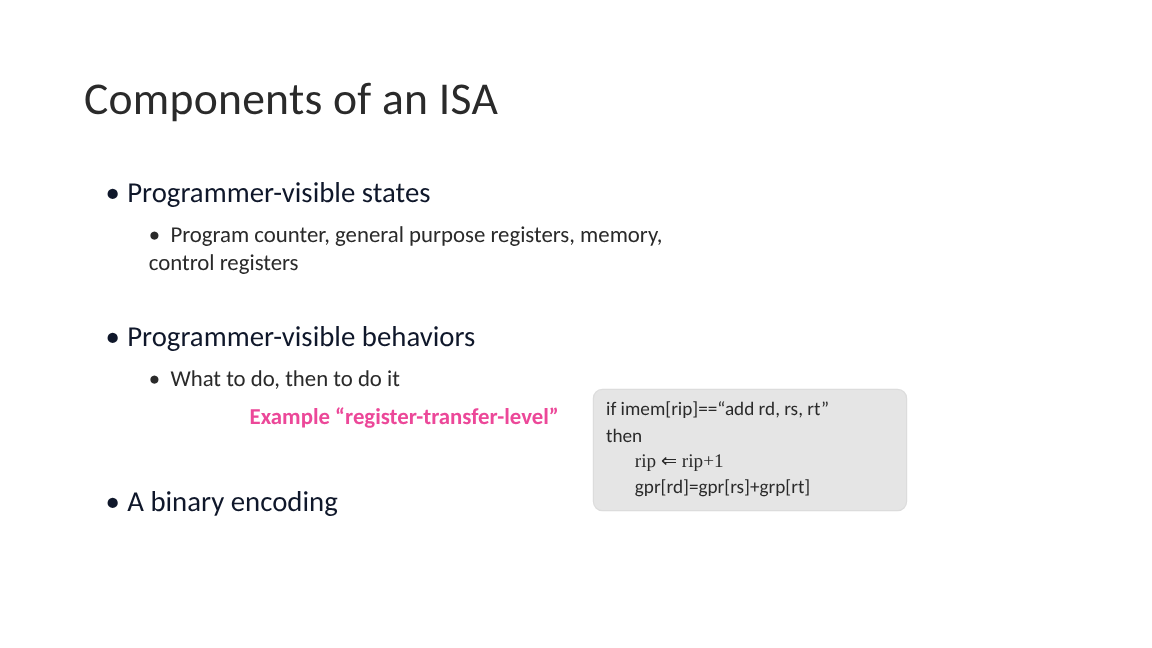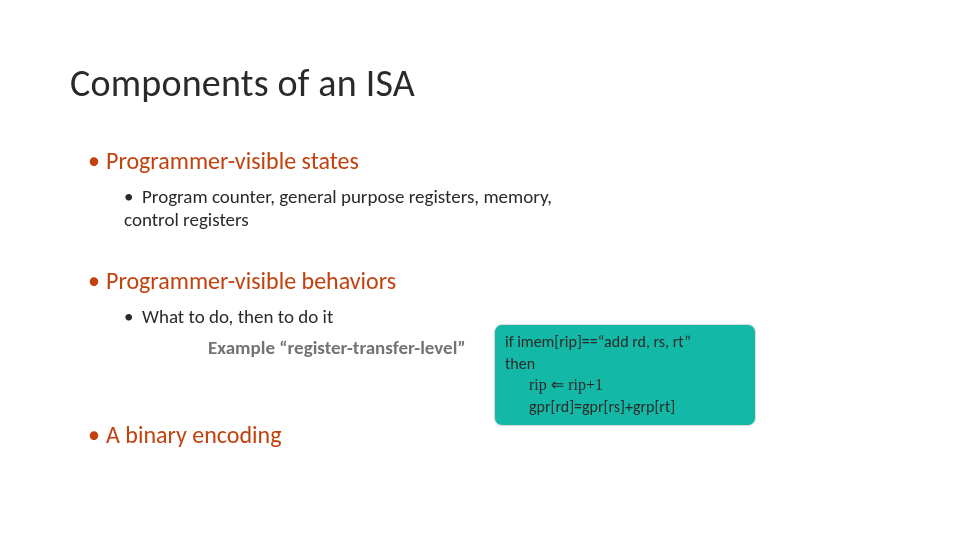--- a/index.html
+++ b/index.html
@@ -21,50 +21,50 @@
   }
   .title {
     font-size: 38px;
     font-weight: 400;
     color: #2a2a2a;
     margin: 0 0 40px 0;
     letter-spacing: 0.2px;
   }
   .l1 {
     font-size: 24px;
-    color: #c2410c;
+    color: #0f172a;
     margin: 0 0 10px 18px;
     line-height: 1.25;
   }
   .l2 {
     font-size: 19px;
     color: #2a2a2a;
     margin: 0 0 8px 54px;
     line-height: 1.2;
     max-width: 460px;
   }
   .l1 .dot, .l2 .dot {
     display: inline-block;
     width: 18px;
   }
   .gap { height: 26px; }
   .bold-note {
     font-size: 19px;
     font-weight: 700;
-    color: #737373;
+    color: #ec4899;
     margin: 6px 0 0 138px;
     line-height: 1.25;
     max-width: 360px;
   }
   .code-box {
     position: absolute;
     right: 44px;
     top: 324px;
     width: 240px;
-    background: #14b8a6;
+    background: #e5e5e5;
     border: 1px solid #dcdcdc;
     border-radius: 8px;
     padding: 6px 10px 8px 10px;
     font-size: 16px;
     line-height: 1.35;
     color: #2a2a2a;
     box-shadow: 0 0 0 rgba(0,0,0,0);
   }
   .code-box .indent { padding-left: 24px; display: block; }
   .arrow {
@@ -91,21 +91,21 @@
     <span class="dot">•</span><span>Programmer-visible behaviors</span>
   </p>
   <p class="l2">
     <span class="dot">•</span><span>What to do, then to do it</span>
   </p>
 
   <p class="bold-note">Example “register-transfer-level”</p>
 
   <div class="gap"></div>
 
-  <p class="l1" style="margin-top:34px">
+  <p class="l1" style="margin-top:18px">
     <span class="dot">•</span><span>A binary encoding</span>
   </p>
 
   <div class="code-box">
     <span>if imem[rip]==“add rd, rs, rt”</span><br>
     <span>then</span><br>
     <span class="indent arrow">rip ⇐ rip+1</span>
     <span class="indent">gpr[rd]=gpr[rs]+grp[rt]</span>
   </div>
 

